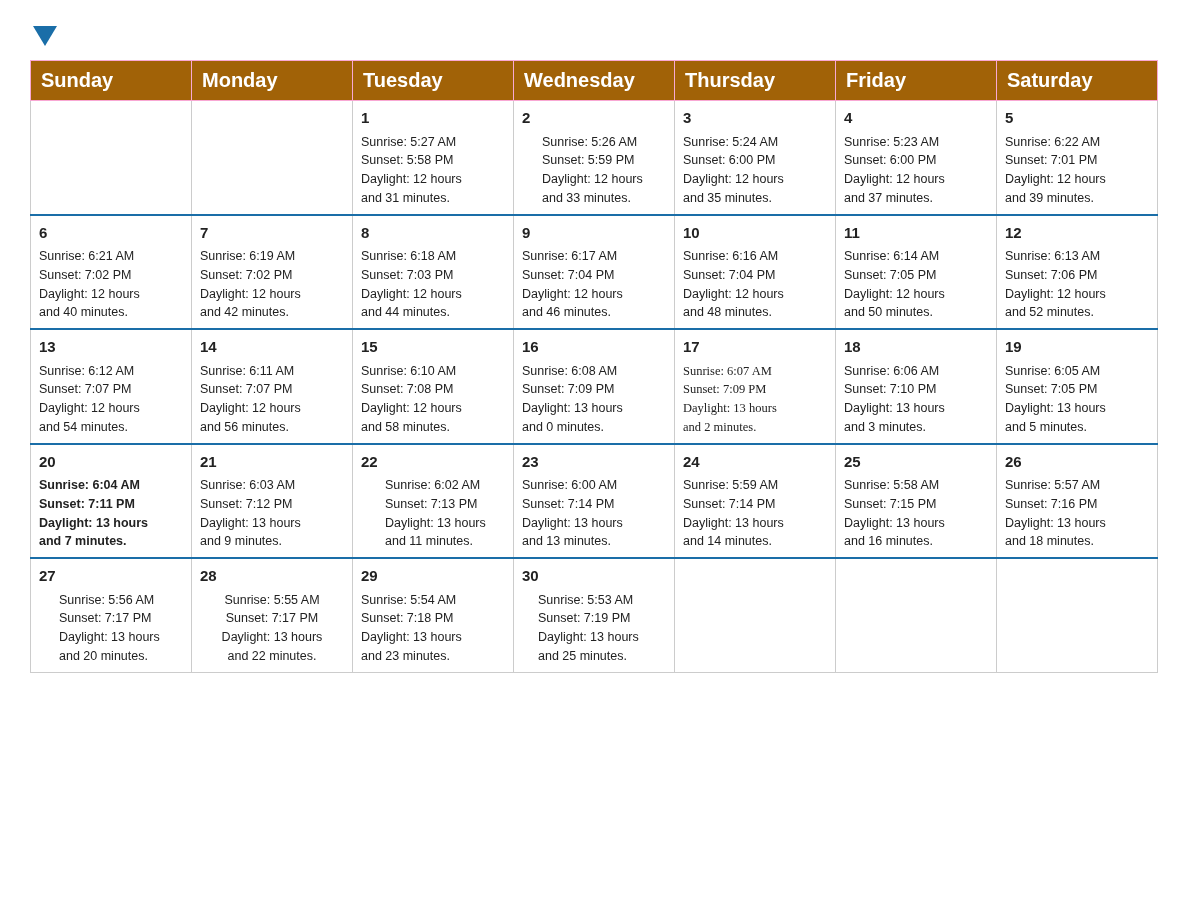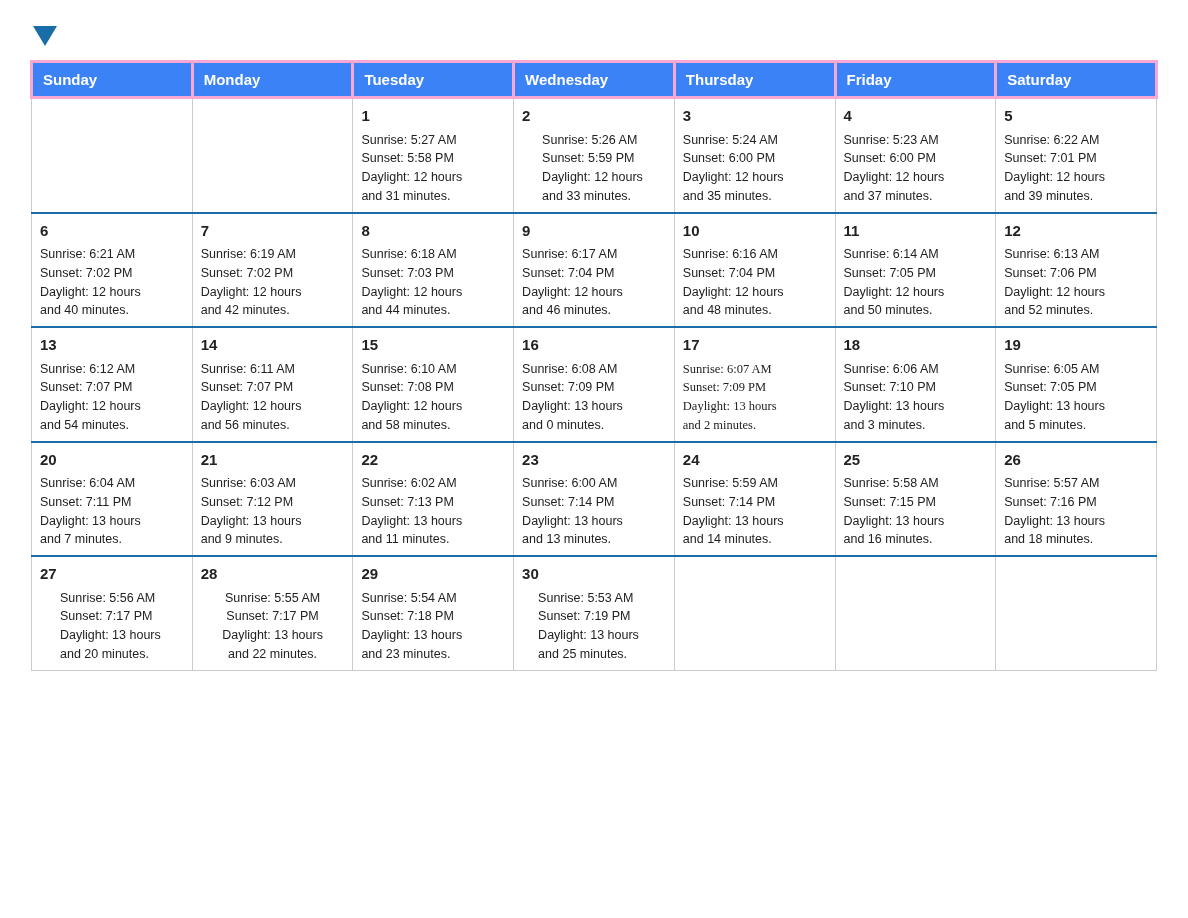--- a/index.html
+++ b/index.html
@@ -61,27 +61,27 @@
       font-size: 22px;
       color: #222;
       margin-top: 4px;
     }
     table {
       width: 100%;
       border-collapse: collapse;
       table-layout: fixed;
     }
     thead tr th {
-      background-color: #3b82f6;
+      background-color: #a16207;
       color: #fff;
-      font-size: 15px;
+      font-size: 20px;
       font-weight: bold;
       padding: 8px 10px;
       text-align: left;
-      border: 3px solid #f9a8d4;
+      border: 1px solid #f9a8d4;
     }
     tbody tr td {
       border: 1px solid #ccc;
       vertical-align: top;
       padding: 6px 8px;
       font-size: 12.5px;
       line-height: 1.5;
       height: 110px;
     }
     tbody tr td .day-num {
@@ -268,35 +268,35 @@
           <span class="day-num">19</span>
           <div class="day-info" style="white-space: pre-line;">Sunrise: 6:05 AM
 Sunset: 7:05 PM
 Daylight: 13 hours
 and 5 minutes.</div>
         </td>
       </tr>
       <tr>
         <td>
           <span class="day-num">20</span>
-          <div class="day-info" style="white-space: pre-line;">Sunrise: 6:04 AM
+          <div class="day-info" style="white-space: pre-line; font-weight: bold;">Sunrise: 6:04 AM
 Sunset: 7:11 PM
 Daylight: 13 hours
 and 7 minutes.</div>
         </td>
         <td>
           <span class="day-num">21</span>
           <div class="day-info" style="white-space: pre-line;">Sunrise: 6:03 AM
 Sunset: 7:12 PM
 Daylight: 13 hours
 and 9 minutes.</div>
         </td>
         <td>
           <span class="day-num">22</span>
-          <div class="day-info" style="white-space: pre-line;">Sunrise: 6:02 AM
+          <div class="day-info" style="white-space: pre-line; margin-left: 24px;">Sunrise: 6:02 AM
 Sunset: 7:13 PM
 Daylight: 13 hours
 and 11 minutes.</div>
         </td>
         <td>
           <span class="day-num">23</span>
           <div class="day-info" style="white-space: pre-line;">Sunrise: 6:00 AM
 Sunset: 7:14 PM
 Daylight: 13 hours
 and 13 minutes.</div>

